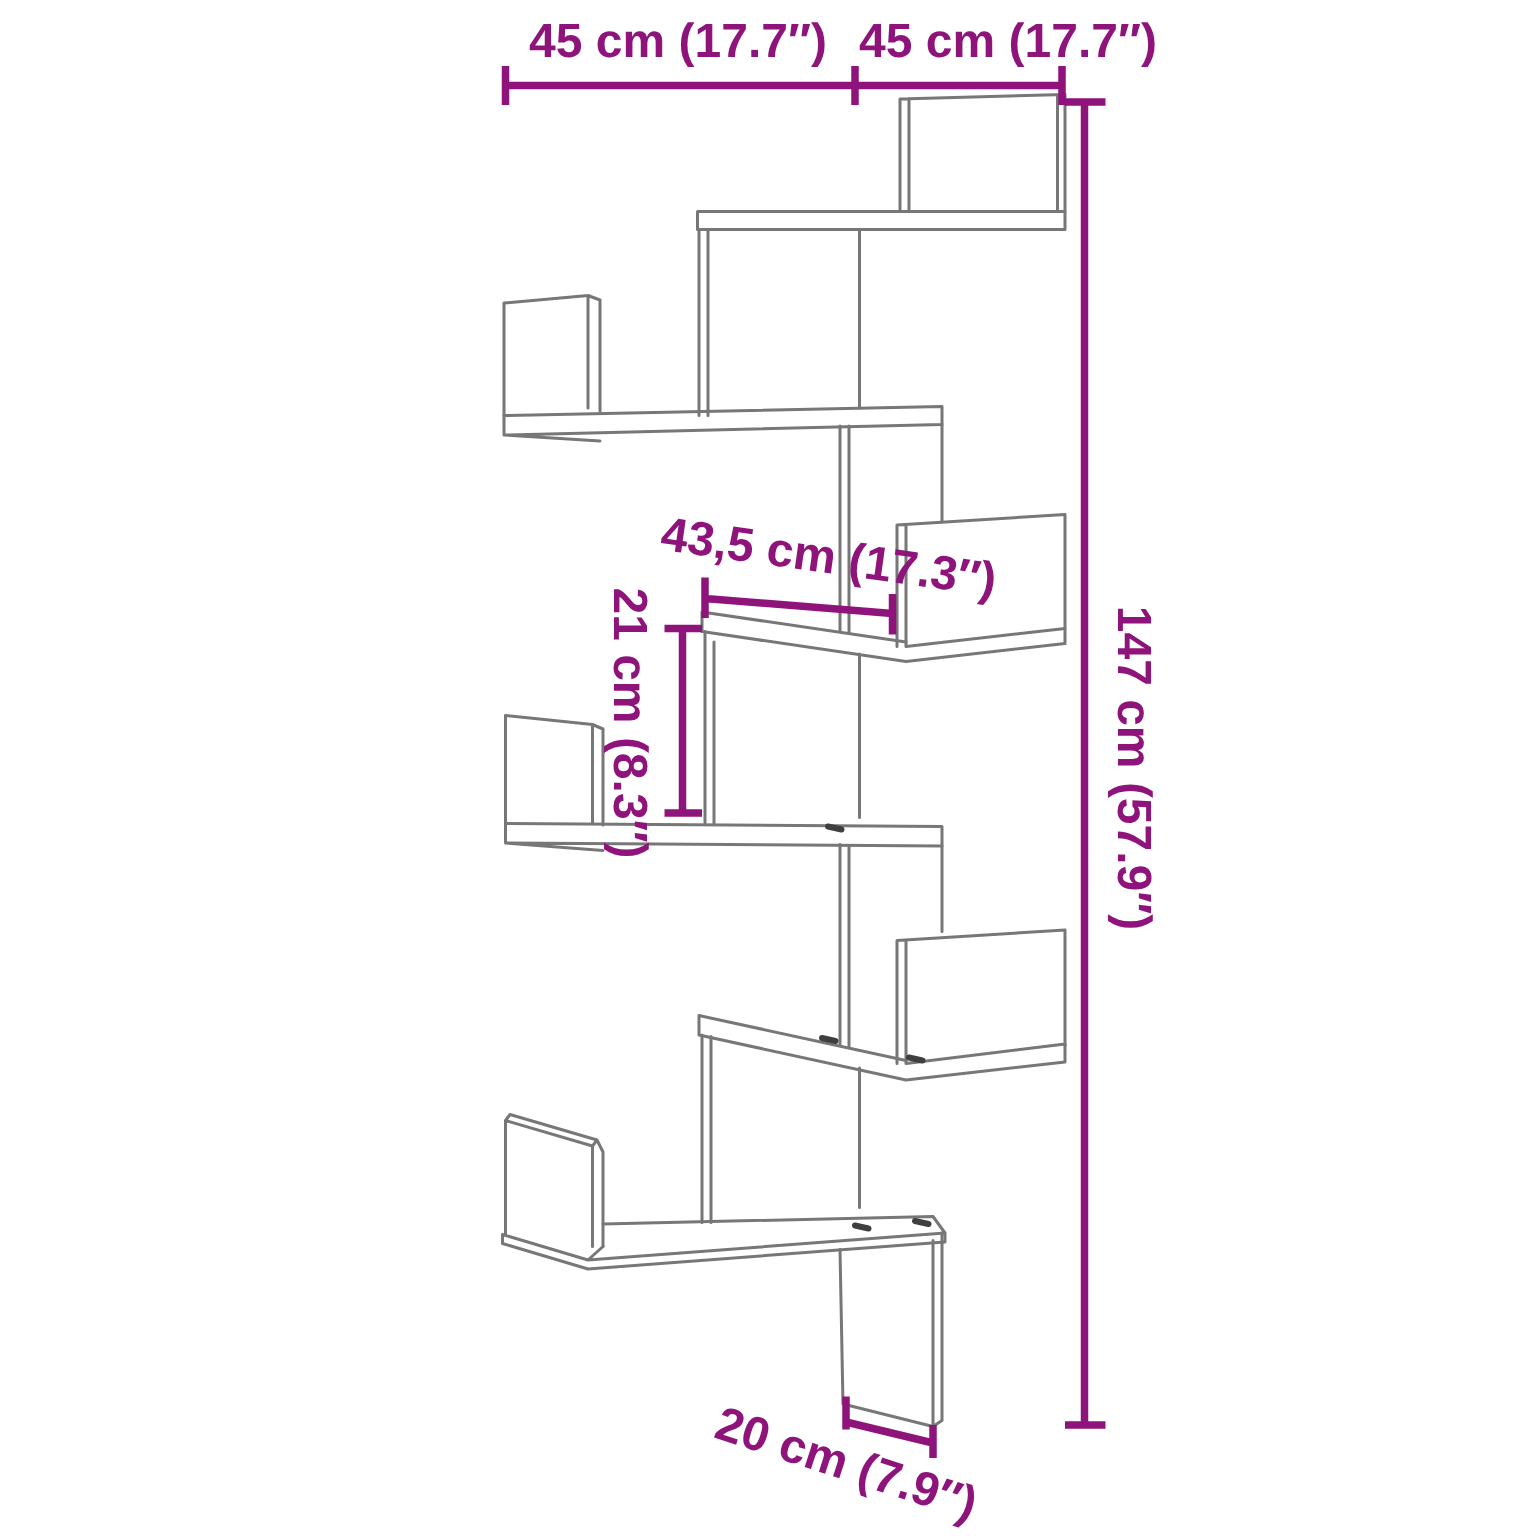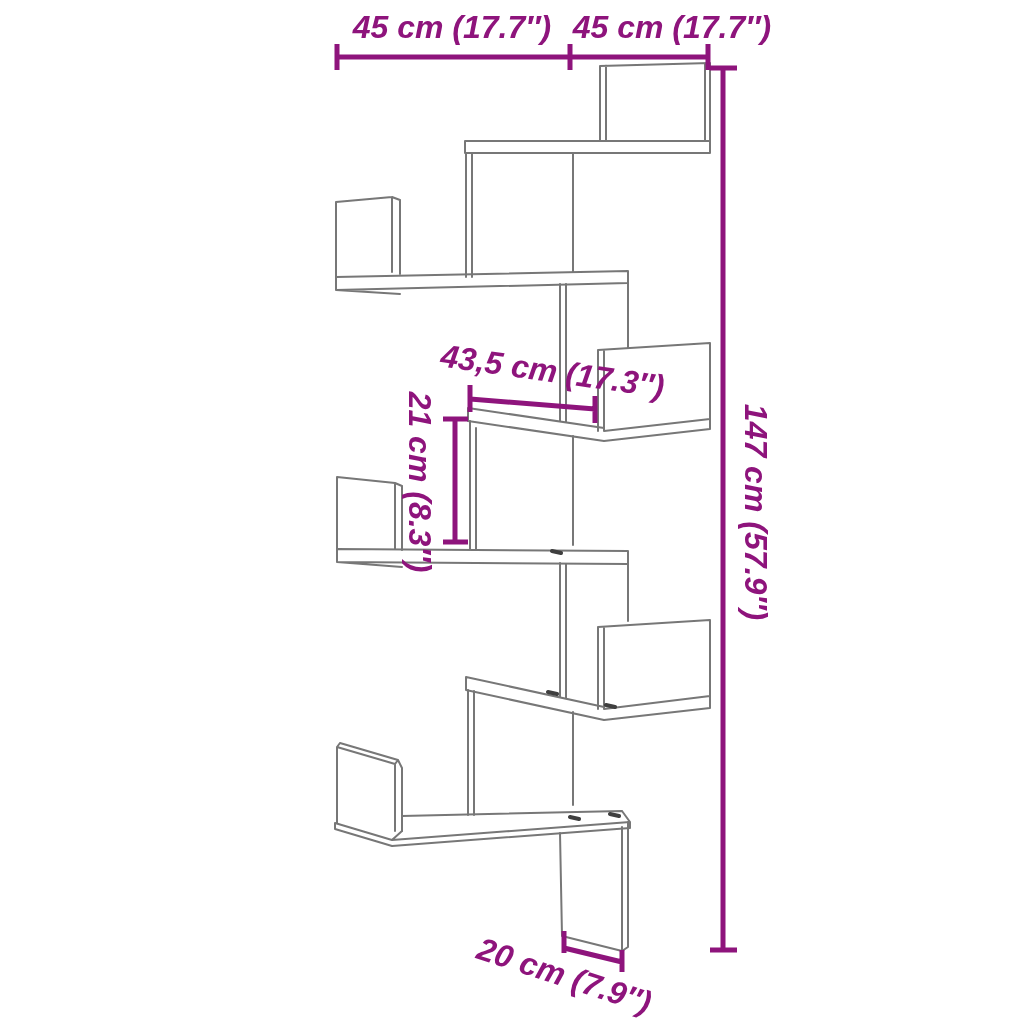--- a/index.html
+++ b/index.html
@@ -2,21 +2,20 @@
 <html><head>
 <meta charset="utf-8">
 <style>
   html, body { margin: 0; padding: 0; background: #ffffff; }
   .canvas {
     position: relative;
     width: 1024px;
     height: 1024px;
     background: #ffffff;
     overflow: hidden;
-    font-style: italic;
   }
   svg { display: block; }
   .dim-label {
     font-family: "Liberation Sans", sans-serif;
     font-weight: 700;
     font-size: 32px;
     letter-spacing: 0px;
   }
   .structure { fill: none; stroke-width: 2; stroke-linejoin: round; stroke-linecap: round; }
   .dims { fill: none; stroke-width: 5; stroke-linecap: butt; }

